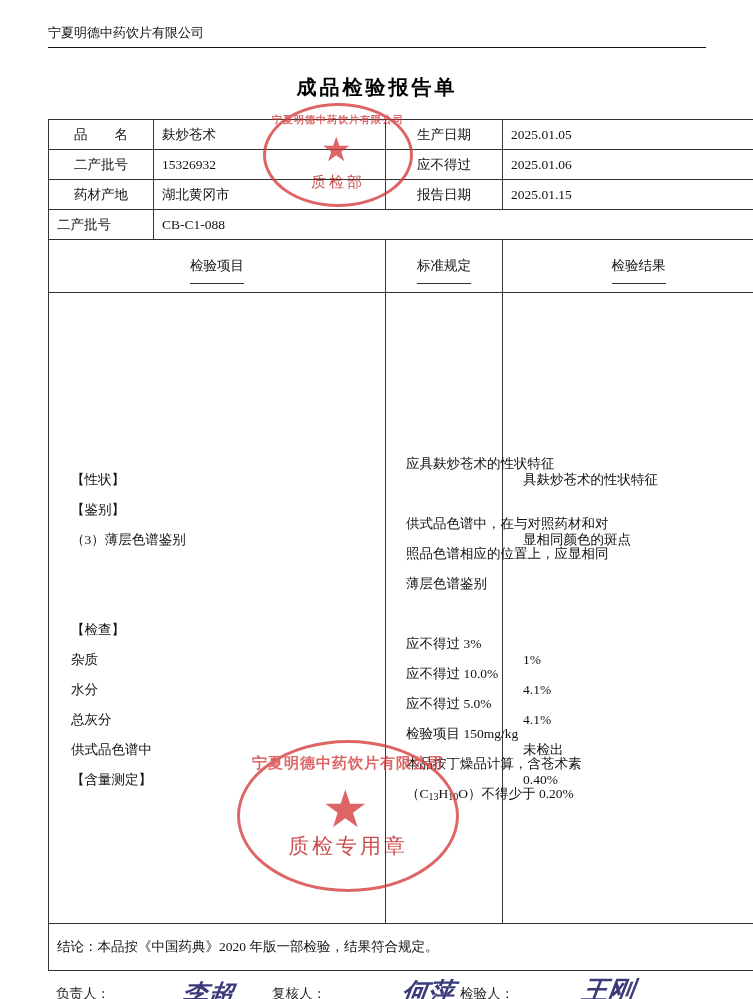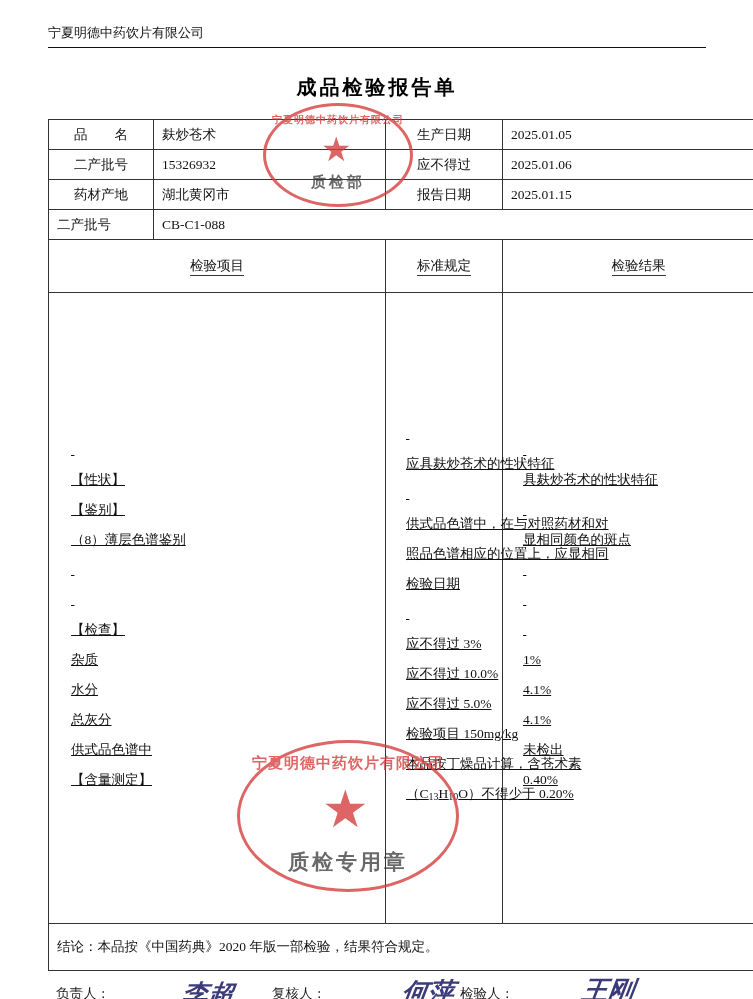--- a/index.html
+++ b/index.html
@@ -96,29 +96,28 @@
 
   
   .colhead td {
     height: 42px;
     text-align: center;
     vertical-align: middle;
     border-bottom: none;
   }
   .colhead span.u {
     border-bottom: 1px solid #333;
-    padding-bottom: 2px;
+    padding-bottom: 10px;
   }
 
   .bodycell {
     vertical-align: top;
     border-top: none;
     height: 620px;
     padding: 0;
-    text-decoration: underline;
   }
   .bodycell .inner {
     padding: 14px 10px 0 10px;
     font-size: 13.5px;
     line-height: 30px;
   }
   .bodycell.col1 .inner { padding-left: 14px; }
   .bodycell.col2 .inner { padding-left: 12px; }
   .bodycell.col3 .inner { padding-left: 12px; }
 
@@ -188,22 +187,22 @@
     color: #d43a3a;
     font-weight: bold;
     font-size: 11px;
     letter-spacing: 1px;
   }
   .stamp .bottomtxt {
     position: absolute;
     left: 0;
     width: 100%;
     text-align: center;
-    color: #404040;
-    font-weight: bold;
+    color: #b91c1c;
+    font-weight: normal;
     letter-spacing: 3px;
   }
   
   #stamp-top {
     left: 263px;
     top: 103px;
     width: 150px;
     height: 104px;
     z-index: 5;
   }
@@ -259,39 +258,39 @@
           <td><span class="u">标准规定</span></td>
           <td><span class="u">检验结果</span></td>
         </tr>
 
         <tr>
           <td colspan="2" class="bodycell col1">
             <div class="inner">
               <div class="ln blank">.</div>
               <div class="ln">【性状】</div>
               <div class="ln">【鉴别】</div>
-              <div class="ln">（8）薄层色谱鉴别</div>
+              <div class="ln">（3）薄层色谱鉴别</div>
               <div class="ln blank">.</div>
               <div class="ln blank">.</div>
               <div class="ln">【检查】</div>
               <div class="ln">杂质</div>
               <div class="ln">水分</div>
               <div class="ln">总灰分</div>
               <div class="ln">供式品色谱中</div>
               <div class="ln">【含量测定】</div>
             </div>
           </td>
           <td class="bodycell col2">
             <div class="inner">
               <div class="ln blank">.</div>
               <div class="ln">应具麸炒苍术的性状特征</div>
               <div class="ln blank">.</div>
               <div class="ln">供式品色谱中，在与对照药材和对</div>
               <div class="ln">照品色谱相应的位置上，应显相同</div>
-              <div class="ln">检验日期</div>
+              <div class="ln">薄层色谱鉴别</div>
               <div class="ln blank">.</div>
               <div class="ln">应不得过 3%</div>
               <div class="ln">应不得过 10.0%</div>
               <div class="ln">应不得过 5.0%</div>
               <div class="ln">检验项目 150mg/kg</div>
               <div class="ln">本品按丁燥品计算，含苍术素</div>
               <div class="ln">（C<sub>13</sub>H<sub>10</sub>O）不得少于 0.20%</div>
             </div>
           </td>
           <td class="bodycell col3">
@@ -333,15 +332,15 @@
     <div class="ellipse"></div>
     <div class="arc" style="top:10px; font-size:10px;">宁夏明德中药饮片有限公司</div>
     <div class="star" style="left:50%; top:30px; margin-left:-17px; font-size:34px;">★</div>
     <div class="bottomtxt" style="top:70px; font-size:15px;">质检部</div>
   </div>
 
   <div class="stamp" id="stamp-bottom">
     <div class="ellipse"></div>
     <div class="arc" style="top:14px; font-size:15px;">宁夏明德中药饮片有限公司</div>
     <div class="star" style="left:50%; top:44px; margin-left:-26px; font-size:52px;">★</div>
-    <div class="bottomtxt" style="top:108px; font-size:21px;">质检专用章</div>
+    <div class="bottomtxt" style="top:92px; font-size:21px;">质检专用章</div>
   </div>
 </div>
 
 </body></html>

